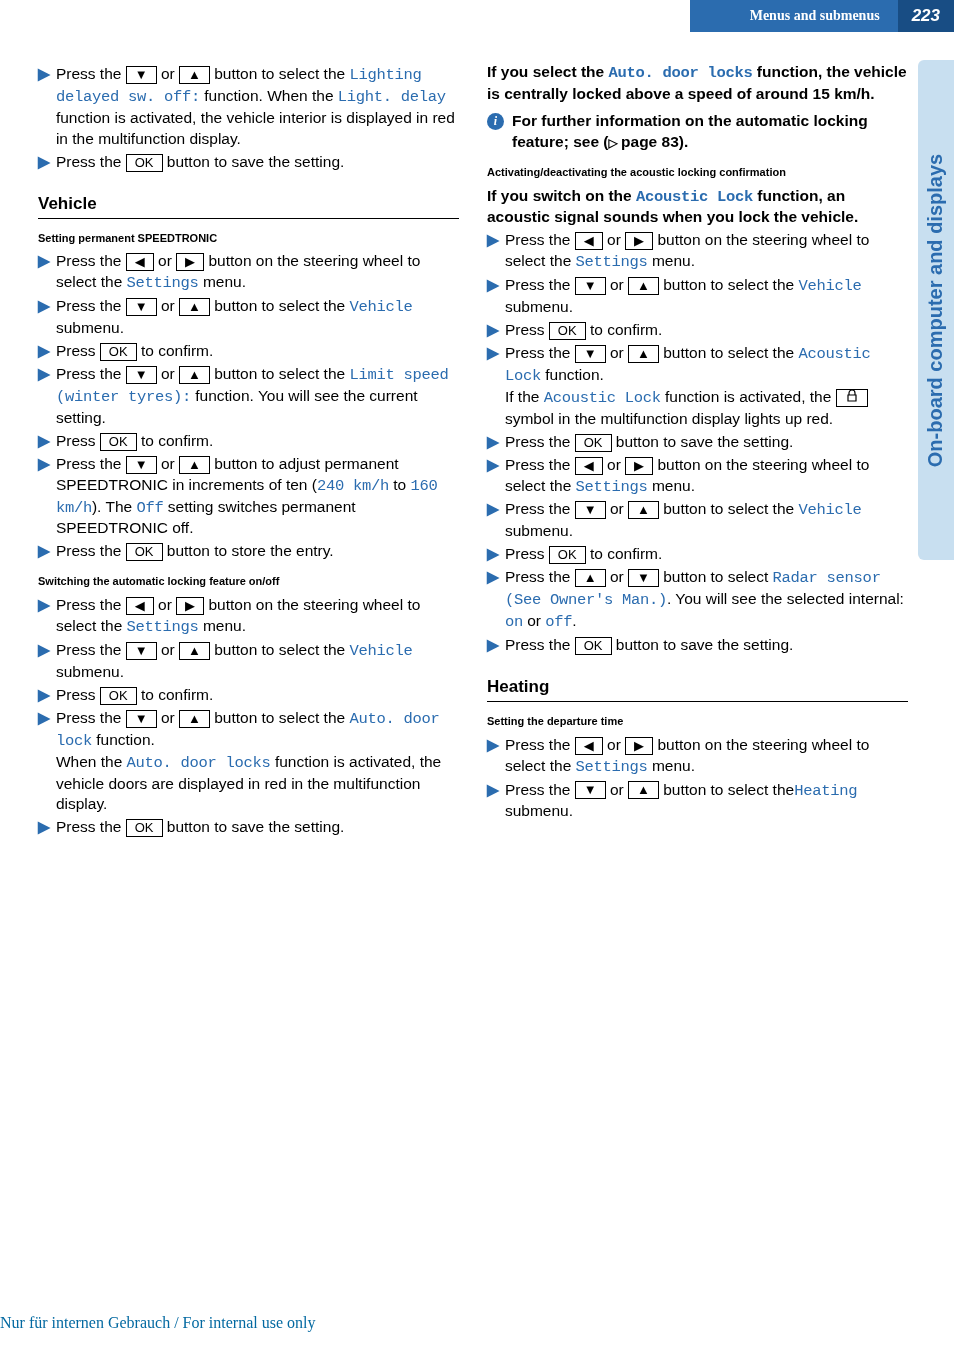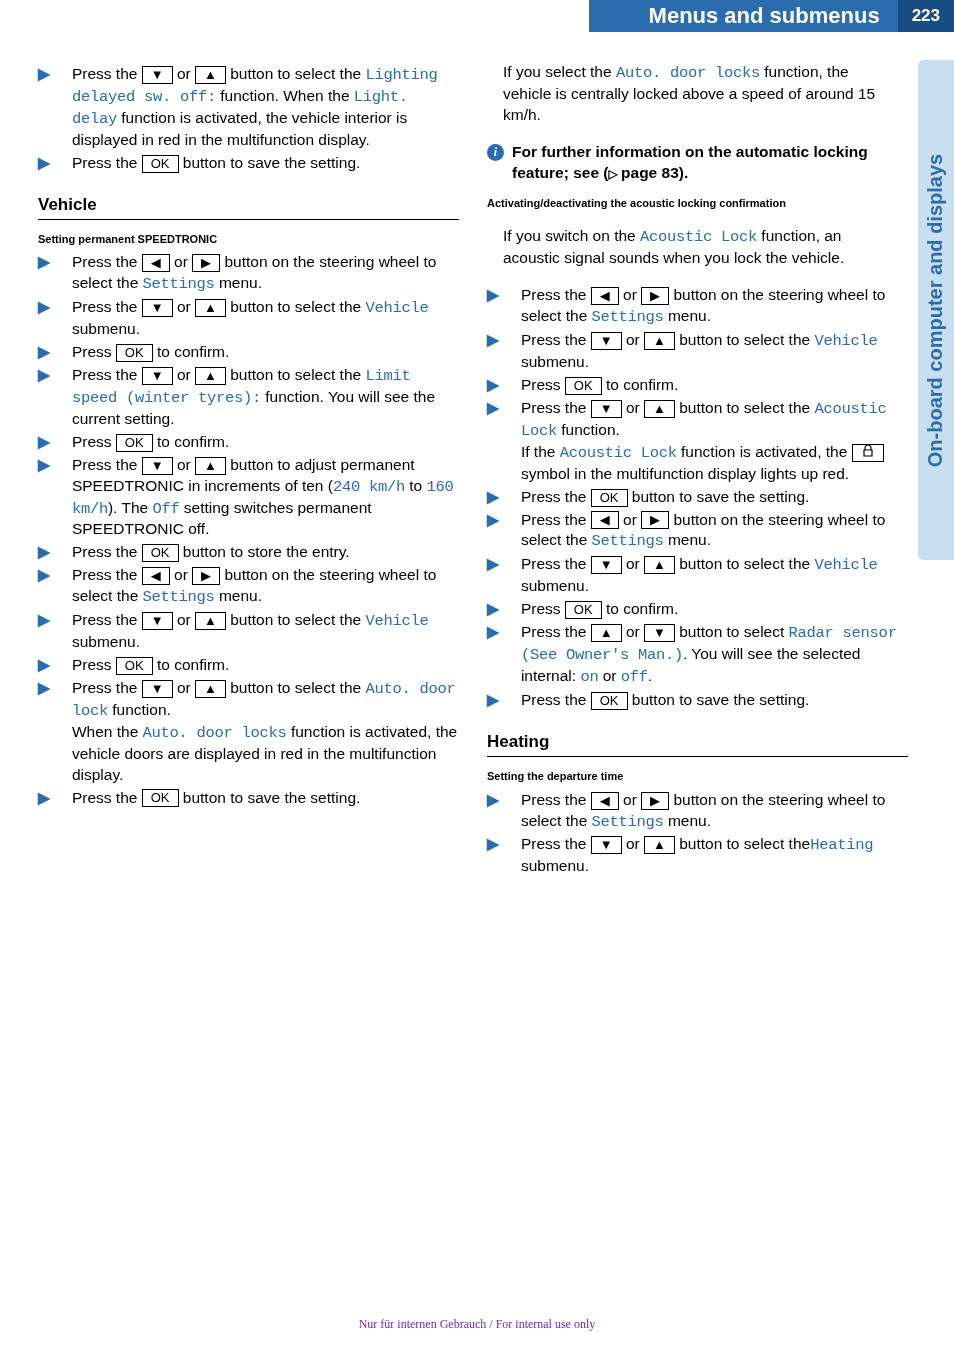--- a/index.html
+++ b/index.html
@@ -21,33 +21,35 @@
     right: 0;
     top: 0;
     display: flex;
     align-items: stretch;
     height: 32px;
   }
   .header-title {
     background: #2b6caf;
     color: #fff;
     font-weight: bold;
-    font-size: 22px;
+    font-size: 14px;
     padding: 5px 18px 5px 60px;
     display: flex;
     align-items: center;
+    font-family: Liberation Serif, serif;
   }
   .header-page {
     background: #184d84;
     color: #fff;
     font-weight: bold;
     font-size: 17px;
     padding: 5px 14px;
     display: flex;
     align-items: center;
+    font-style: italic;
   }
   .side-tab {
     position: absolute;
     right: 0;
     top: 60px;
     width: 36px;
     height: 500px;
     background: #c8dff0;
     border-top-left-radius: 6px;
     border-bottom-left-radius: 6px;
@@ -65,32 +67,32 @@
   .content {
     display: flex;
     padding: 30px 46px 10px 38px;
     gap: 28px;
   }
   .col {
     flex: 1;
     font-size: 15.5px;
     line-height: 1.35;
   }
-  .col p { margin: 16px; }
+  .col p { margin: 0; font-weight: bold; }
   .step {
     display: flex;
     margin: 2px 0;
   }
   .step-marker {
     color: #2b6caf;
     font-weight: bold;
     margin-right: 6px;
     flex-shrink: 0;
   }
-  .step-body { flex: 1; margin-left: 16px; }
+  .step-body { flex: 1; }
   .info {
     display: flex;
     margin: 6px 0;
   }
   .info-marker {
     background: #2b6caf;
     color: #fff;
     width: 17px;
     height: 17px;
     border-radius: 50%;
@@ -135,23 +137,23 @@
     font-size: 11px;
     margin-top: 12px;
     margin-bottom: 6px;
   }
   .para { margin: 8px 0; }
   .tri { font-size: 12px; }
   .footer {
     position: absolute;
     bottom: 22px;
     width: 100%;
-    text-align: center;
-    color: #6d28d9;
-    font-size: 12px;
+    text-align: left;
+    color: #0369a1;
+    font-size: 16px;
     font-family: Georgia, 'Times New Roman', serif;
   }
 </style>
 </head>
 <body>
 
 <div class="header">
   <div class="header-bar">
     <div class="header-title">Menus and submenus</div>
     <div class="header-page">223</div>
@@ -227,20 +229,21 @@
     </div>
 
     <div class="step">
       <span class="step-marker">▶</span>
       <div class="step-body">
         <span>Press the </span><span class="kbd">OK</span><span> button to store the entry.</span>
       </div>
     </div>
 
 
+    <div class="h3">Switching the automatic locking feature on/off</div>
 
     <div class="step">
       <span class="step-marker">▶</span>
       <div class="step-body">
         <span>Press the </span><span class="kbd">◀</span><span> or </span><span class="kbd">▶</span><span> button on the steering wheel to select the </span><span class="code">Settings</span><span> menu.</span>
       </div>
     </div>
 
     <div class="step">
       <span class="step-marker">▶</span>

